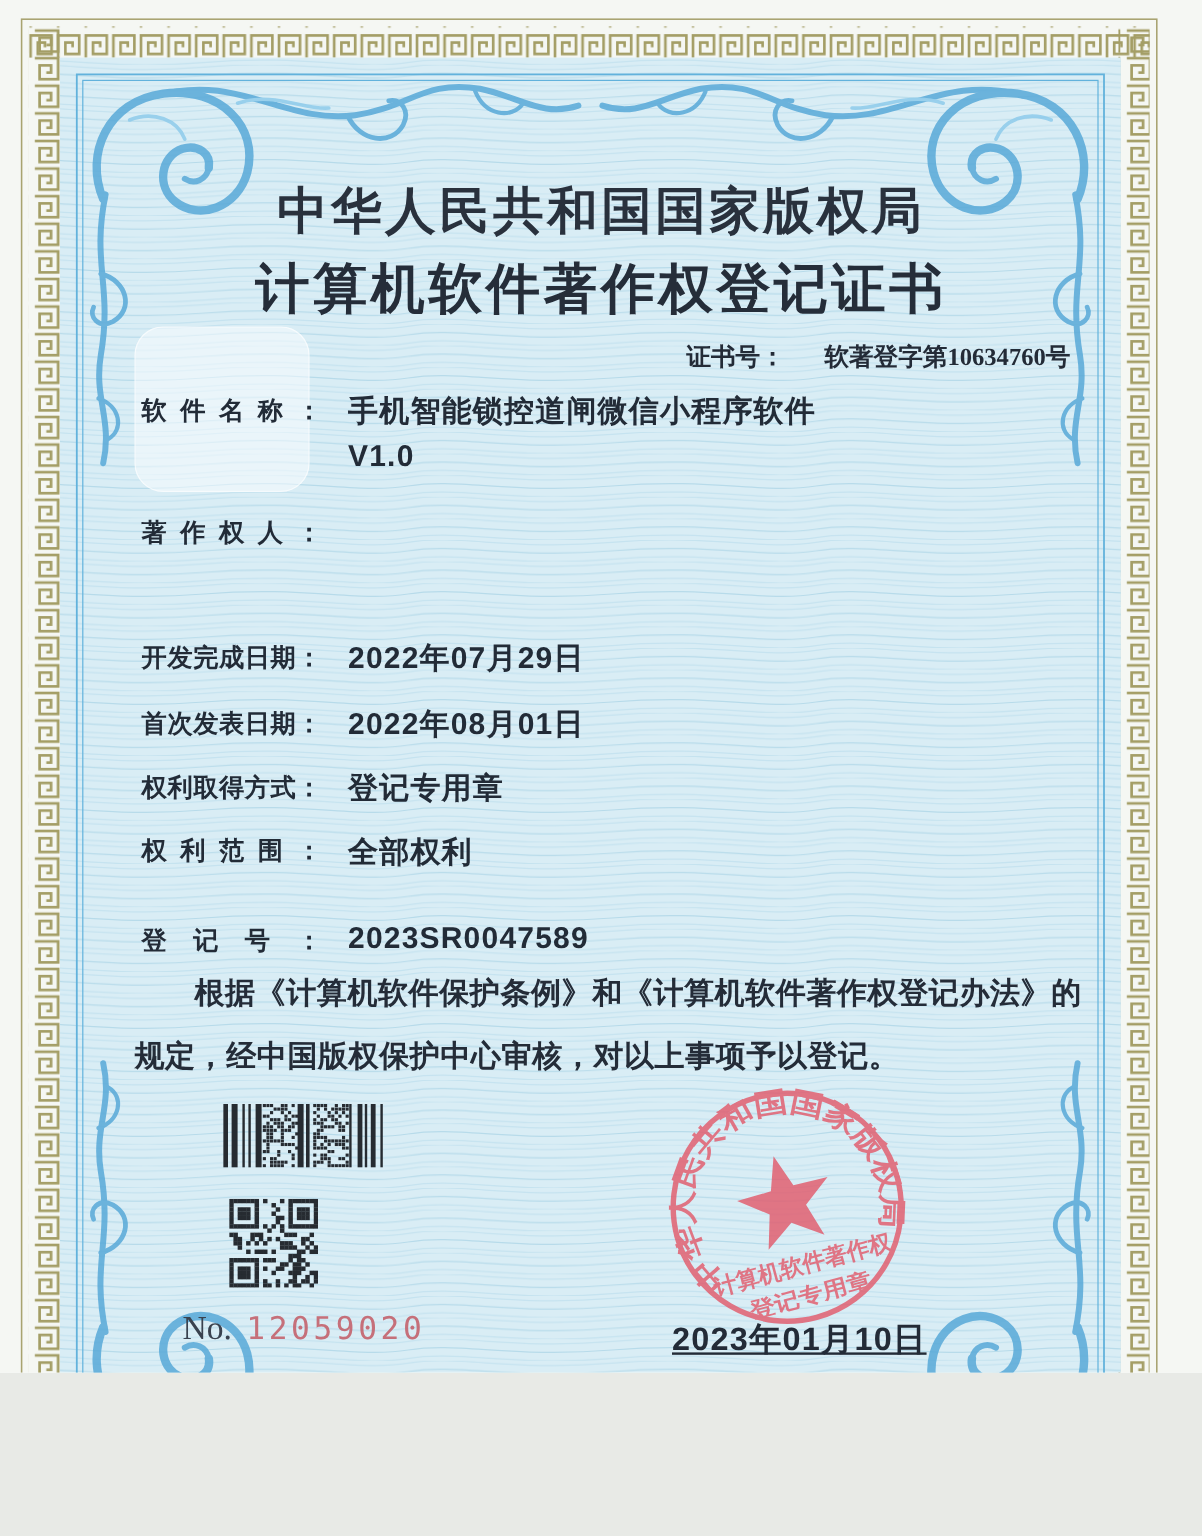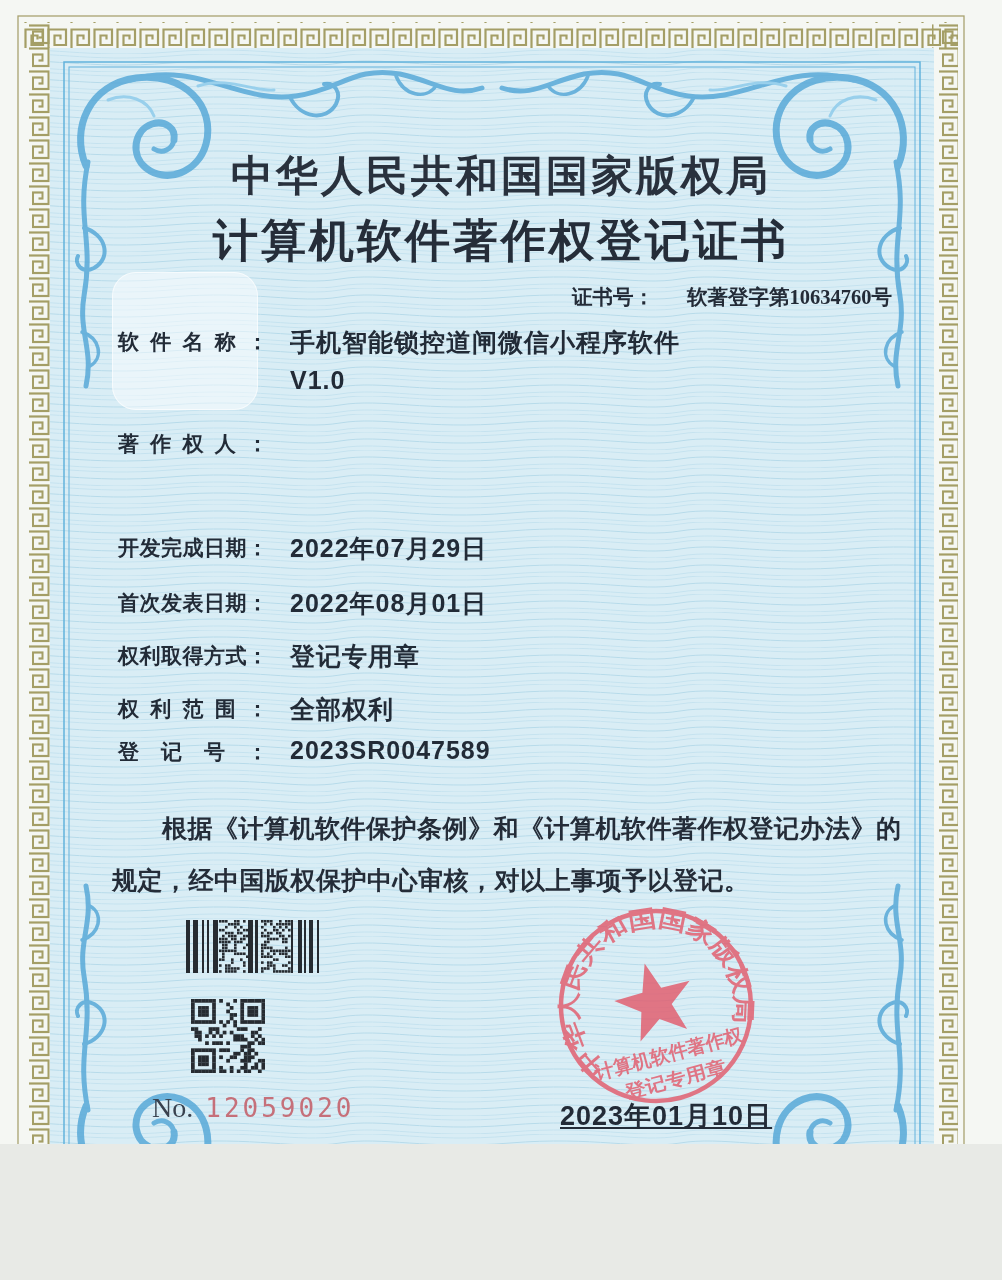--- a/index.html
+++ b/index.html
@@ -119,21 +119,21 @@
       <span class="val">2022年08月01日</span>
     </div>
     <div class="row" style="top:640px">
       <span class="lab">权利取得方式：</span>
       <span class="val">登记专用章</span>
     </div>
     <div class="row" style="top:693px">
       <span class="lab">权利范围：</span>
       <span class="val">全部权利</span>
     </div>
-    <div class="row" style="top:736px">
+    <div class="row" style="top:768px">
       <span class="lab">登记号：</span>
       <span class="val">2023SR0047589</span>
     </div>
 
     <div class="statement">根据《计算机软件保护条例》和《计算机软件著作权登记办法》的规定，经中国版权保护中心审核，对以上事项予以登记。</div>
 
     <svg id="barcode-svg" class="barcode" width="136" height="53">
         <rect x="0" y="0" width="4" height="53" fill="#262b31"></rect>
         <rect x="7" y="0" width="5" height="53" fill="#262b31"></rect>
         <rect x="16" y="0" width="2" height="53" fill="#262b31"></rect>

